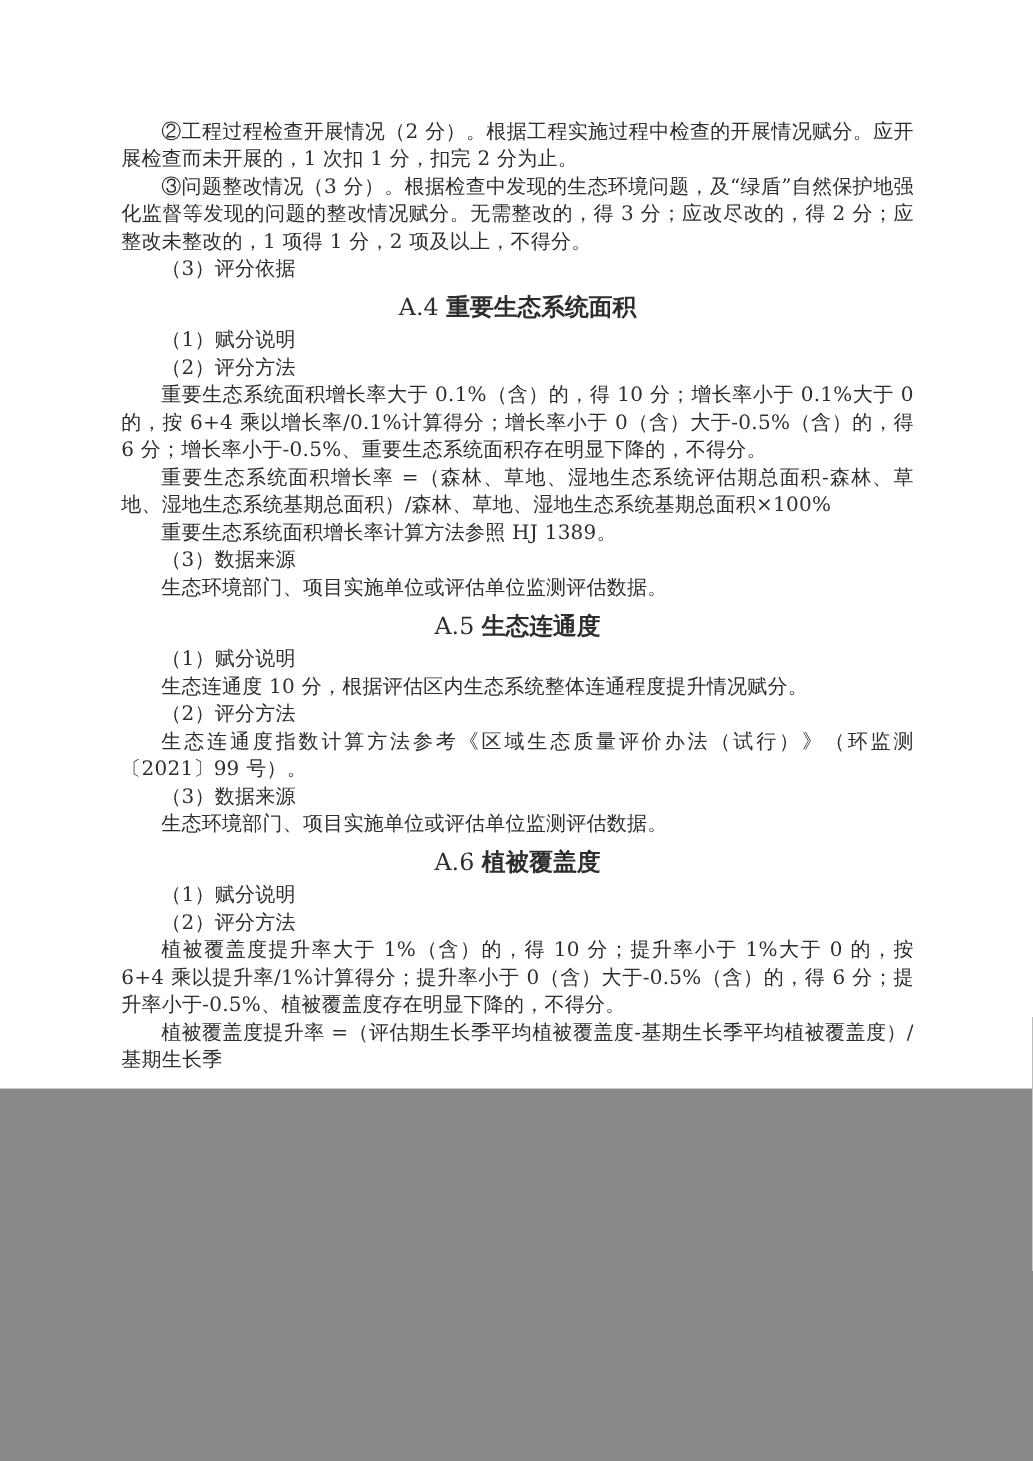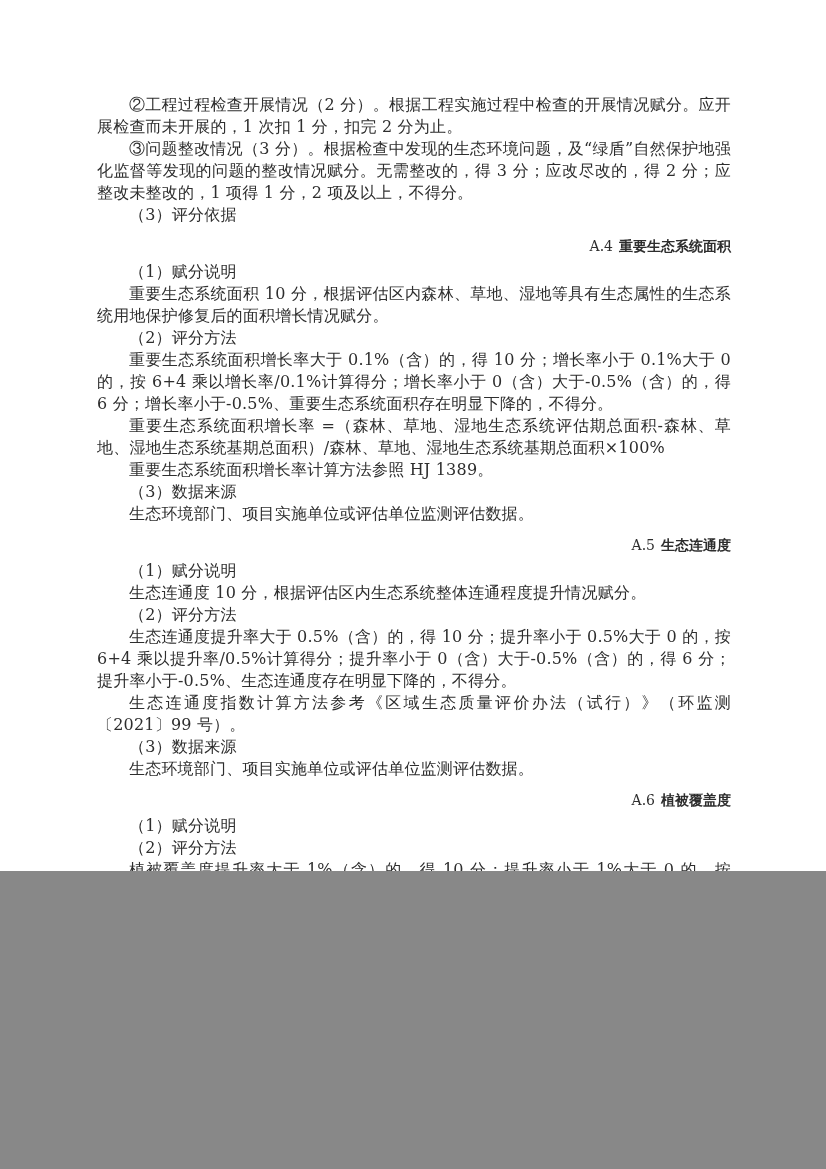--- a/index.html
+++ b/index.html
@@ -22,24 +22,24 @@
     line-height: 22px;
   }
   .para {
     margin: 0;
     text-indent: 2em;
     text-align: justify;
     letter-spacing: 0.2px;
   }
   .heading {
     margin: 9px 0 4px 0;
-    font-size: 14px;
+    font-size: 19px;
     font-weight: bold;
     font-family: "DejaVu Sans", "Liberation Sans", sans-serif;
-    text-align: right;
+    text-align: center;
     text-indent: 0;
   }
   .heading .hnum {
     font-family: "DejaVu Serif", "Liberation Serif", serif;
     font-weight: normal;
     margin-right: 6px;
   }
   .footer {
     position: absolute;
     left: 99px;
@@ -57,33 +57,31 @@
 
 <div class="page">
   <div class="content">
 
     <p class="para">②工程过程检查开展情况（2 分）。根据工程实施过程中检查的开展情况赋分。应开展检查而未开展的，1 次扣 1 分，扣完 2 分为止。</p>
     <p class="para">③问题整改情况（3 分）。根据检查中发现的生态环境问题，及“绿盾”自然保护地强化监督等发现的问题的整改情况赋分。无需整改的，得 3 分；应改尽改的，得 2 分；应整改未整改的，1 项得 1 分，2 项及以上，不得分。</p>
     <p class="para">（3）评分依据</p>
 
     <h2 class="heading"><span class="hnum">A.4</span><span>重要生态系统面积</span></h2>
     <p class="para">（1）赋分说明</p>
-    <p class="para">重要生态系统面积 10 分，根据评估区内森林、草地、湿地等具有生态属性的生态系统用地保护修复后的面积增长情况赋分。</p>
     <p class="para">（2）评分方法</p>
     <p class="para">重要生态系统面积增长率大于 0.1%（含）的，得 10 分；增长率小于 0.1%大于 0 的，按 6+4 乘以增长率/0.1%计算得分；增长率小于 0（含）大于-0.5%（含）的，得 6 分；增长率小于-0.5%、重要生态系统面积存在明显下降的，不得分。</p>
     <p class="para">重要生态系统面积增长率 =（森林、草地、湿地生态系统评估期总面积-森林、草地、湿地生态系统基期总面积）/森林、草地、湿地生态系统基期总面积×100%</p>
     <p class="para">重要生态系统面积增长率计算方法参照 HJ 1389。</p>
     <p class="para">（3）数据来源</p>
     <p class="para">生态环境部门、项目实施单位或评估单位监测评估数据。</p>
 
     <h2 class="heading"><span class="hnum">A.5</span><span>生态连通度</span></h2>
     <p class="para">（1）赋分说明</p>
     <p class="para">生态连通度 10 分，根据评估区内生态系统整体连通程度提升情况赋分。</p>
     <p class="para">（2）评分方法</p>
-    <p class="para">生态连通度提升率大于 0.5%（含）的，得 10 分；提升率小于 0.5%大于 0 的，按 6+4 乘以提升率/0.5%计算得分；提升率小于 0（含）大于-0.5%（含）的，得 6 分；提升率小于-0.5%、生态连通度存在明显下降的，不得分。</p>
     <p class="para">生态连通度指数计算方法参考《区域生态质量评价办法（试行）》（环监测〔2021〕99 号）。</p>
     <p class="para">（3）数据来源</p>
     <p class="para">生态环境部门、项目实施单位或评估单位监测评估数据。</p>
 
     <h2 class="heading"><span class="hnum">A.6</span><span>植被覆盖度</span></h2>
     <p class="para">（1）赋分说明</p>
     <p class="para">（2）评分方法</p>
     <p class="para">植被覆盖度提升率大于 1%（含）的，得 10 分；提升率小于 1%大于 0 的，按 6+4 乘以提升率/1%计算得分；提升率小于 0（含）大于-0.5%（含）的，得 6 分；提升率小于-0.5%、植被覆盖度存在明显下降的，不得分。</p>
     <p class="para">植被覆盖度提升率 =（评估期生长季平均植被覆盖度-基期生长季平均植被覆盖度）/基期生长季</p>
 

